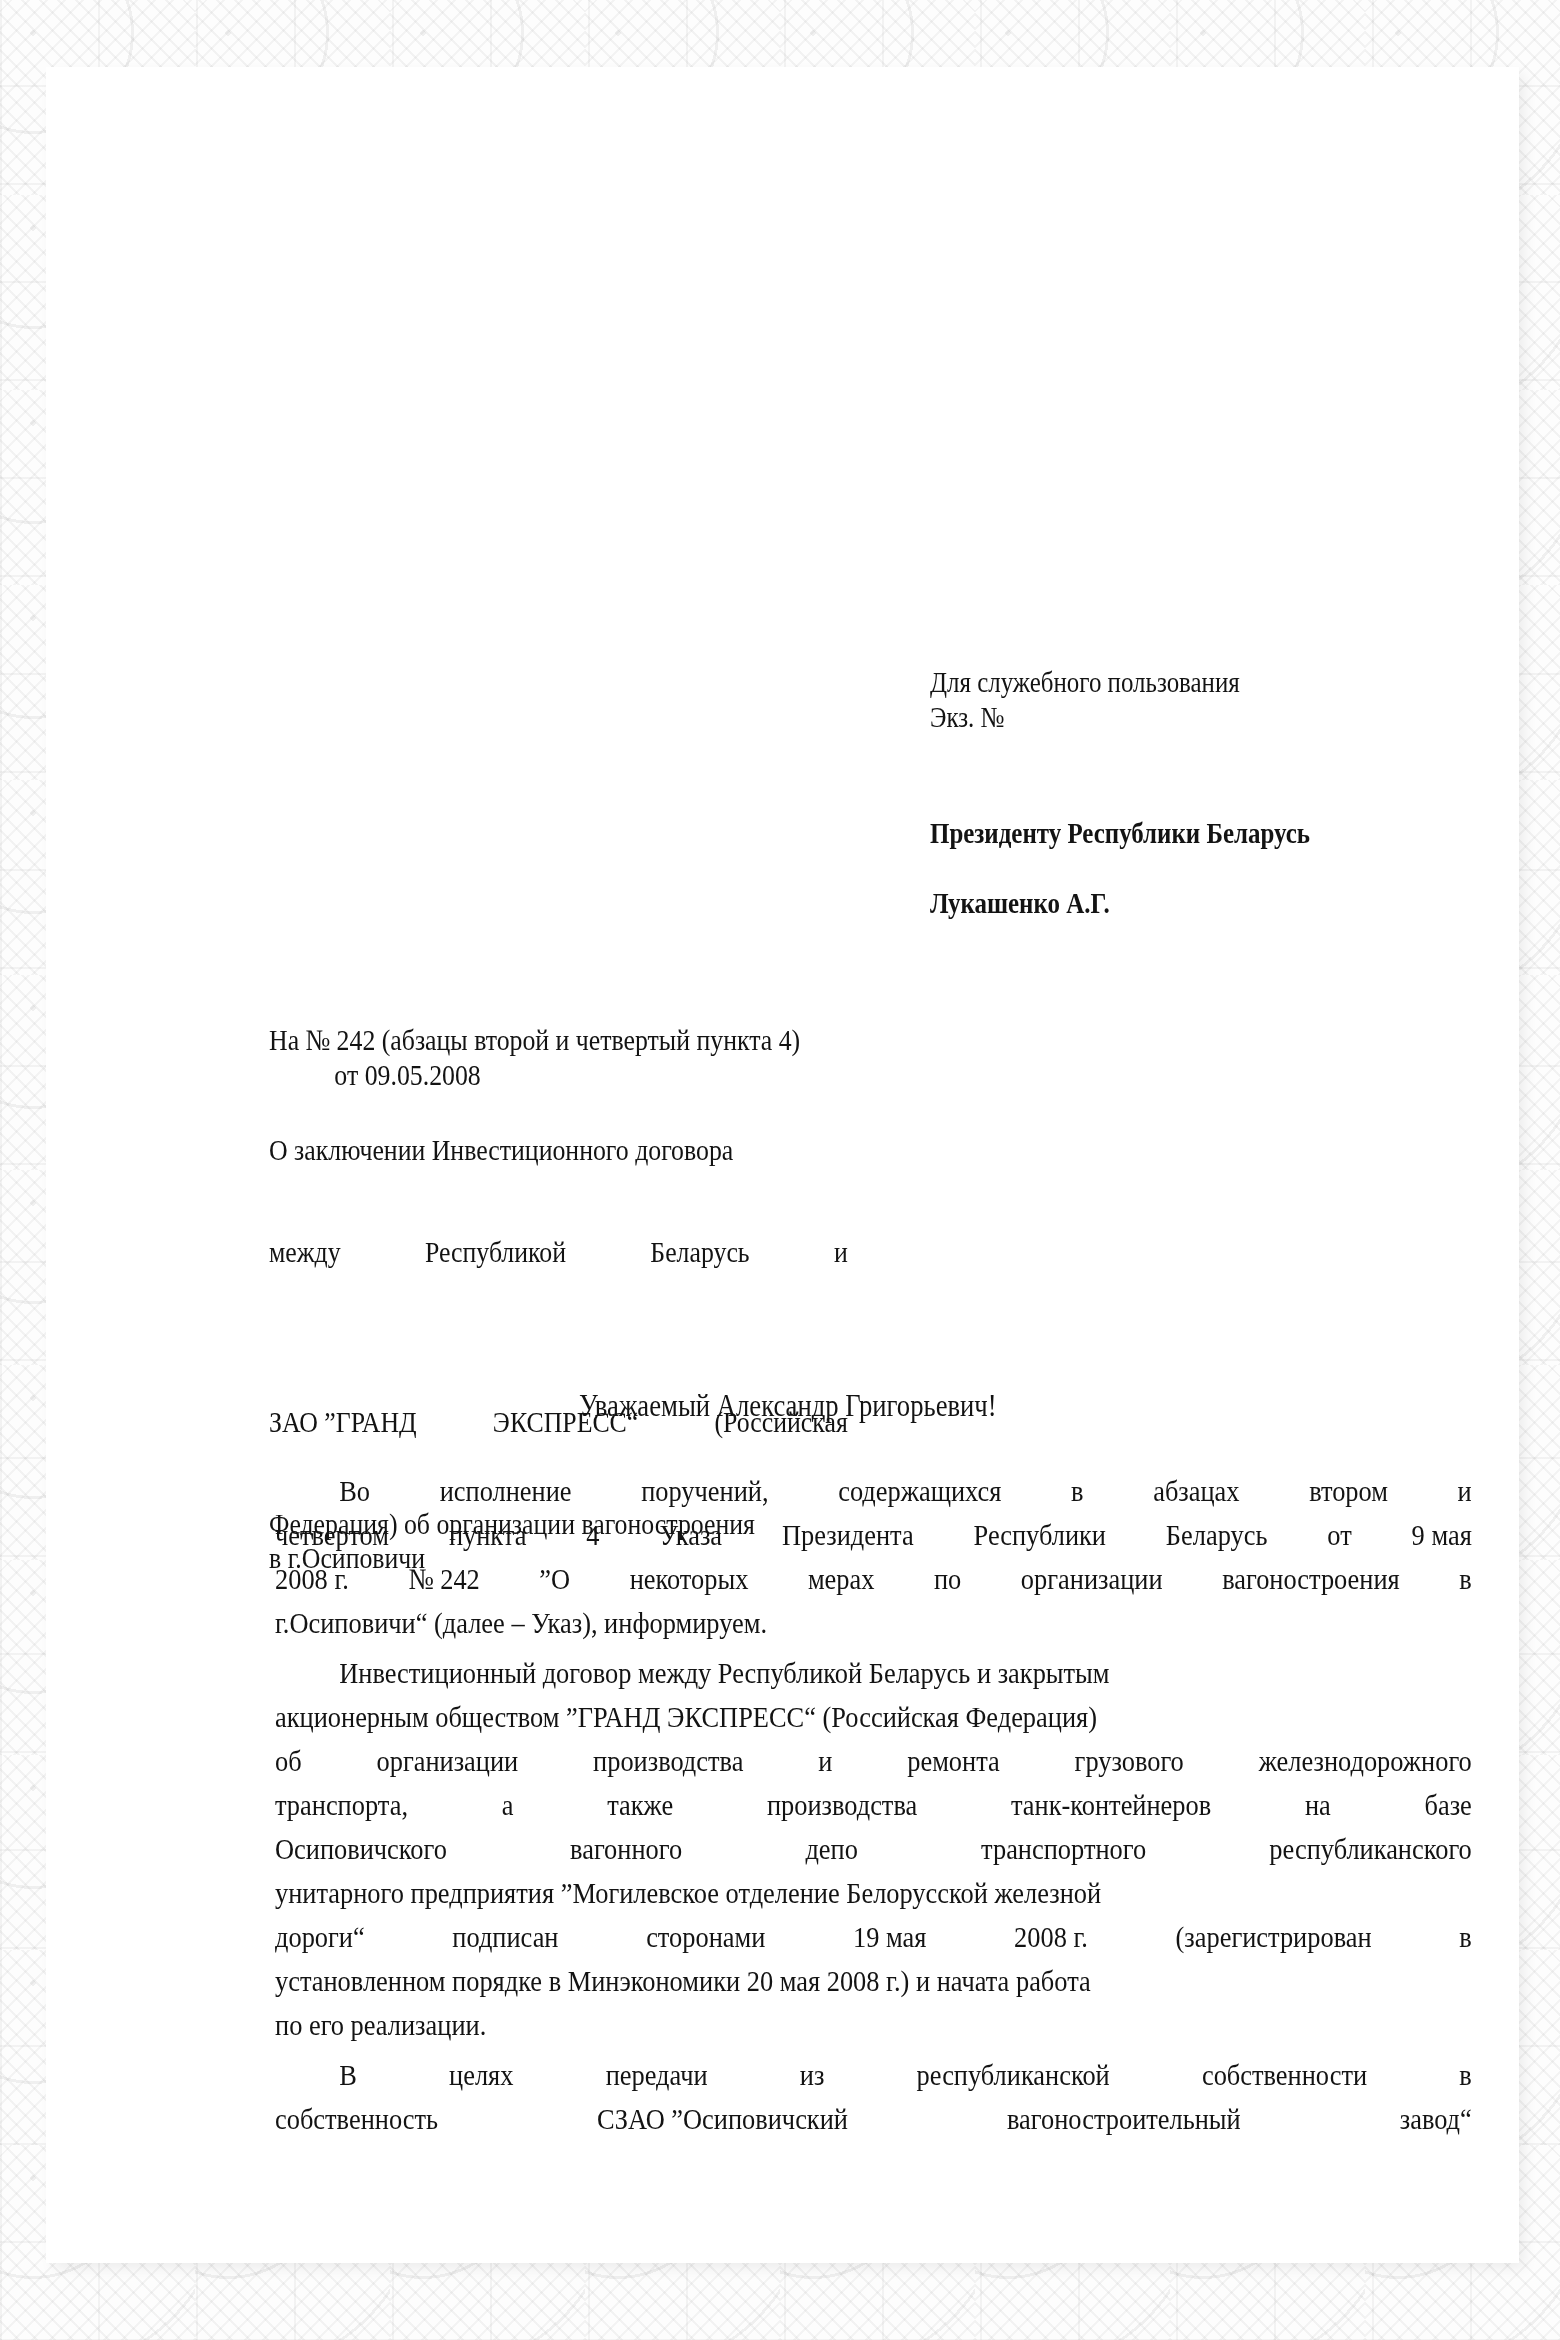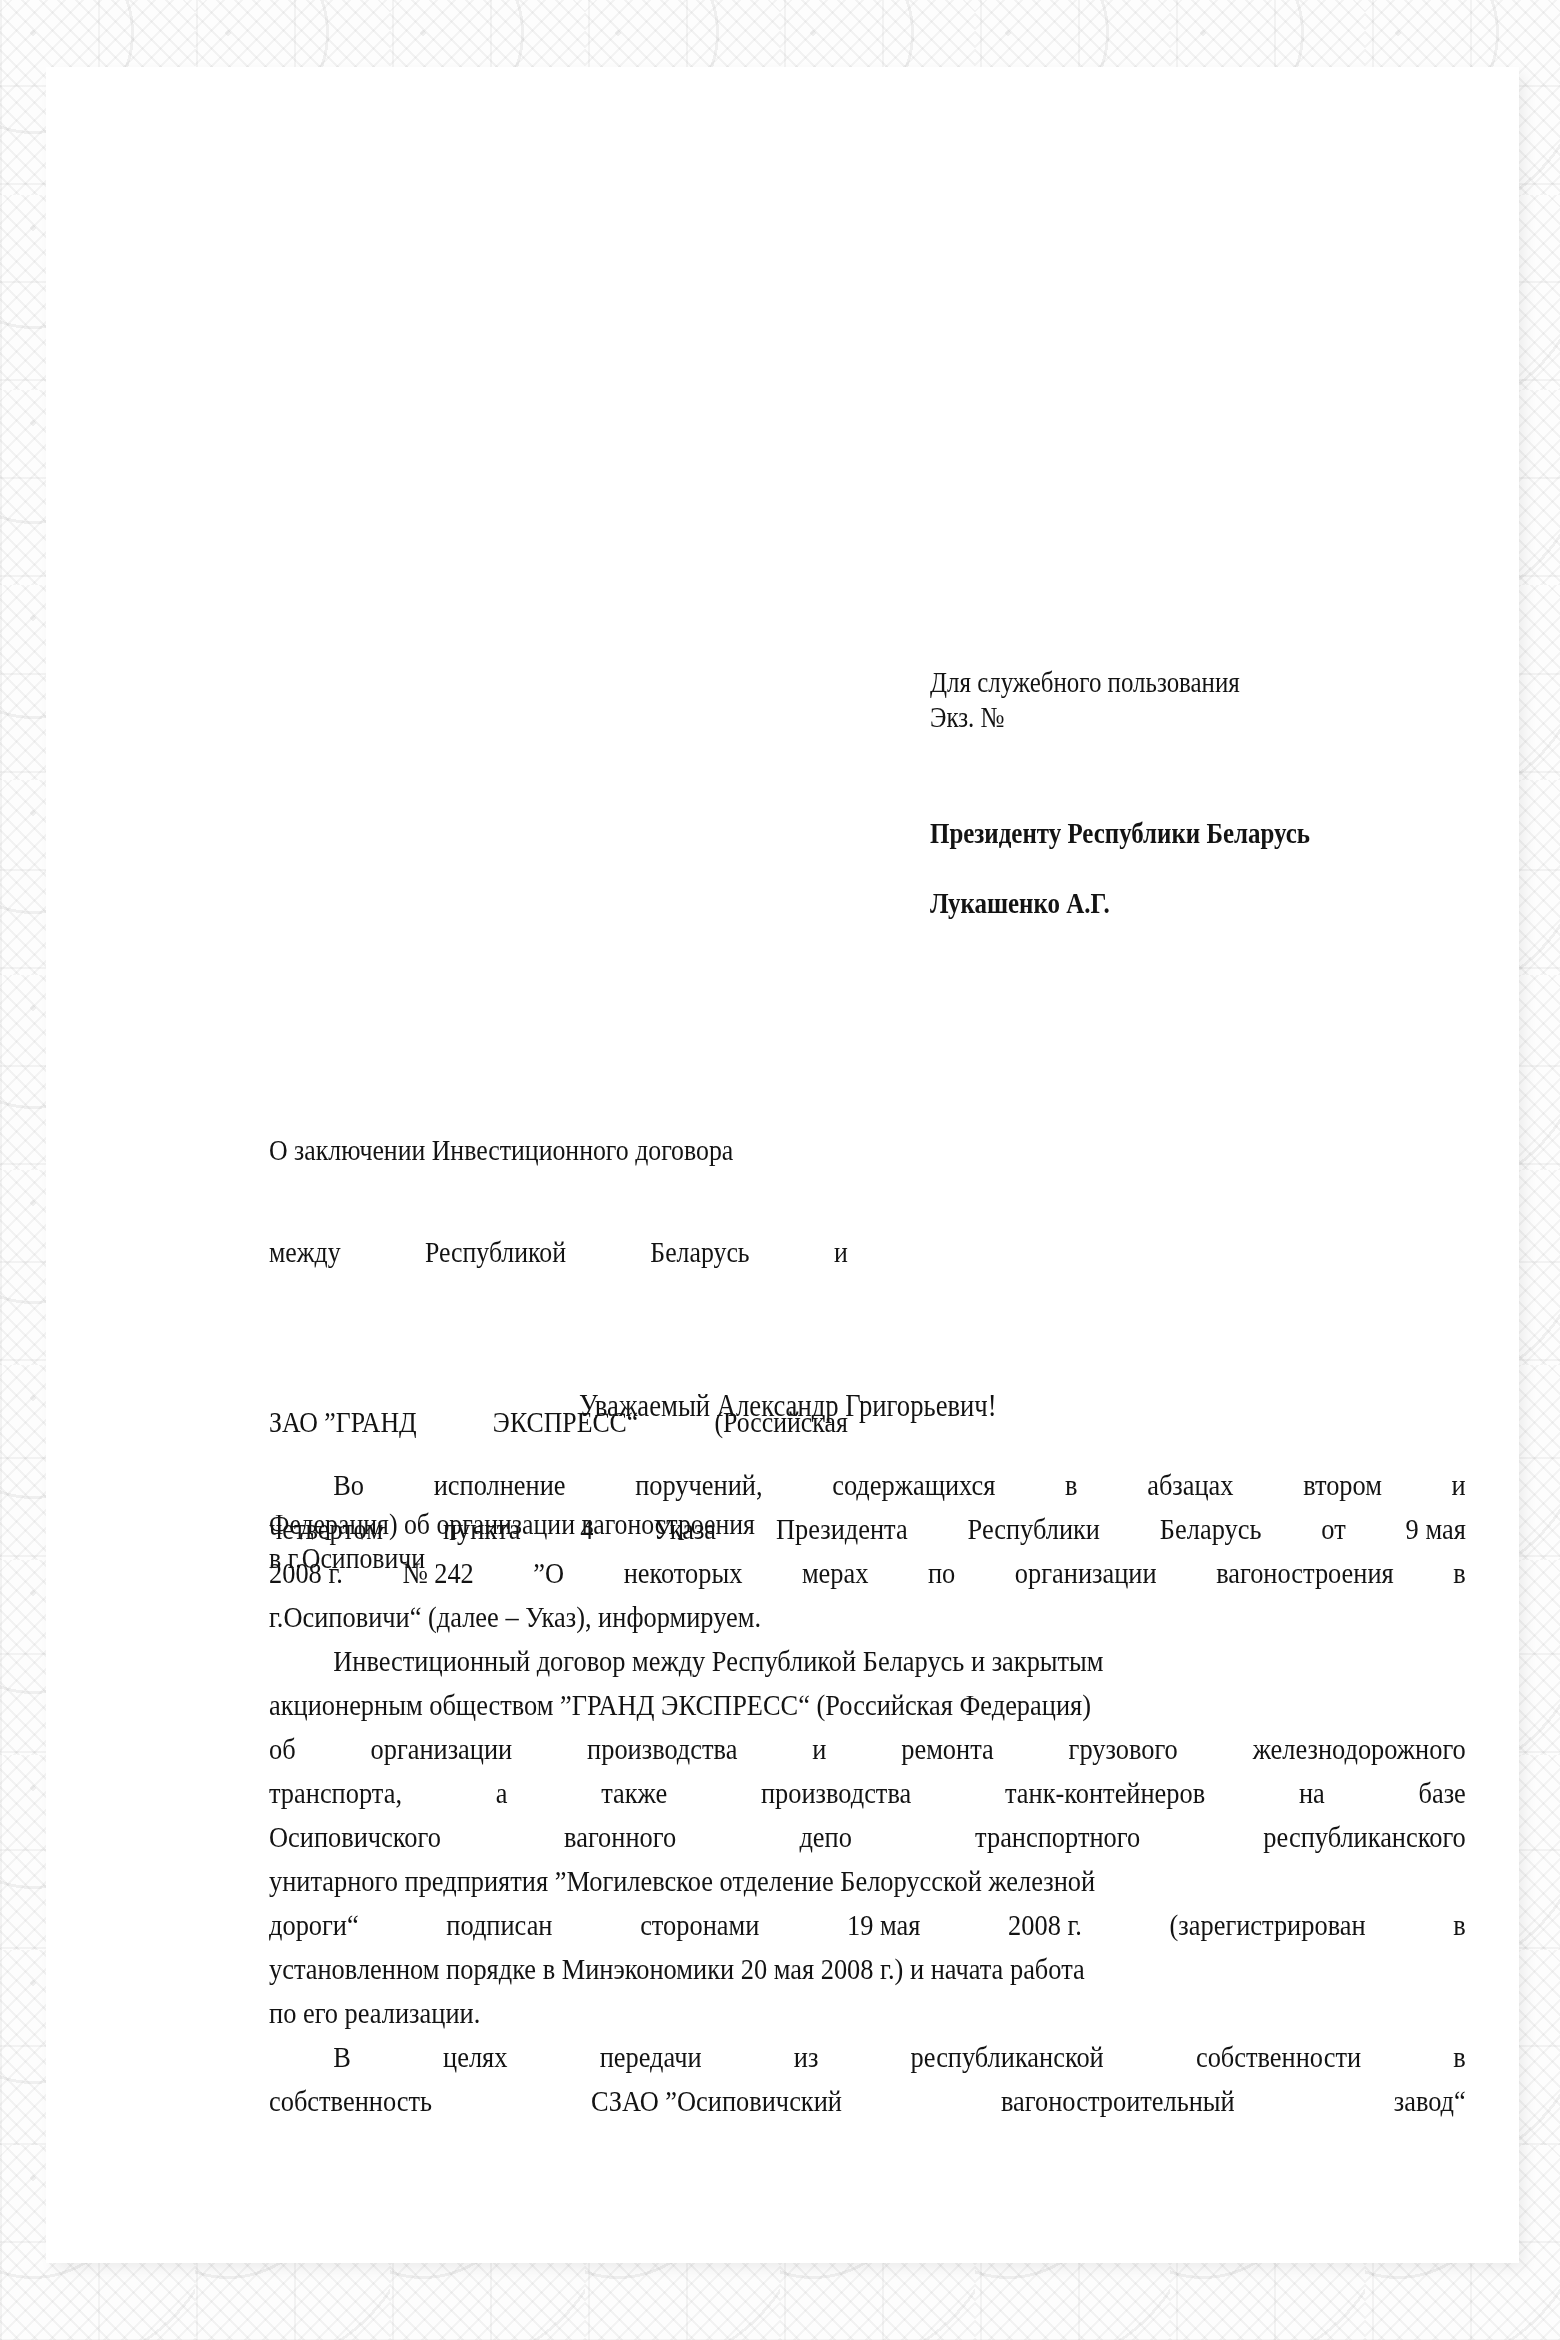--- a/index.html
+++ b/index.html
@@ -163,21 +163,21 @@
   }
 
   
   #body-block {
     position: absolute;
     left: 222px;
     top: 1395px;
     width: 1204px;
   }
   .body-par {
-    margin: 0;
+    margin: 6px;
   }
   .body-line {
     font-family: "Liberation Serif", "DejaVu Serif", serif;
     color: #131313;
     font-size: 30px;
     line-height: 44px;
     height: 44px;
     white-space: pre;
     transform: scaleX(0.88);
     transform-origin: left top;
@@ -216,20 +216,24 @@
       <div id="dsp-block">
         <div class="txt line">Для служебного пользования</div>
         <div class="txt line">Экз. №</div>
       </div>
 
       <div id="addressee-block">
         <div class="txt line">Президенту Республики Беларусь</div>
         <div class="txt line second">Лукашенко А.Г.</div>
       </div>
 
+      <div id="reference-block">
+        <div class="txt ref-line">На № 242 (абзацы второй и четвертый пункта 4)</div>
+        <div class="txt ref-date">от 09.05.2008</div>
+      </div>
 
       <div id="subject-block">
         <div class="txt subj-line">О заключении Инвестиционного договора</div>
         <div class="txt subj-line">
           <span class="justify">
             <span class="w">между</span>
             <span class="w">Республикой</span>
             <span class="w">Беларусь</span>
             <span class="w">и</span>
           </span>

